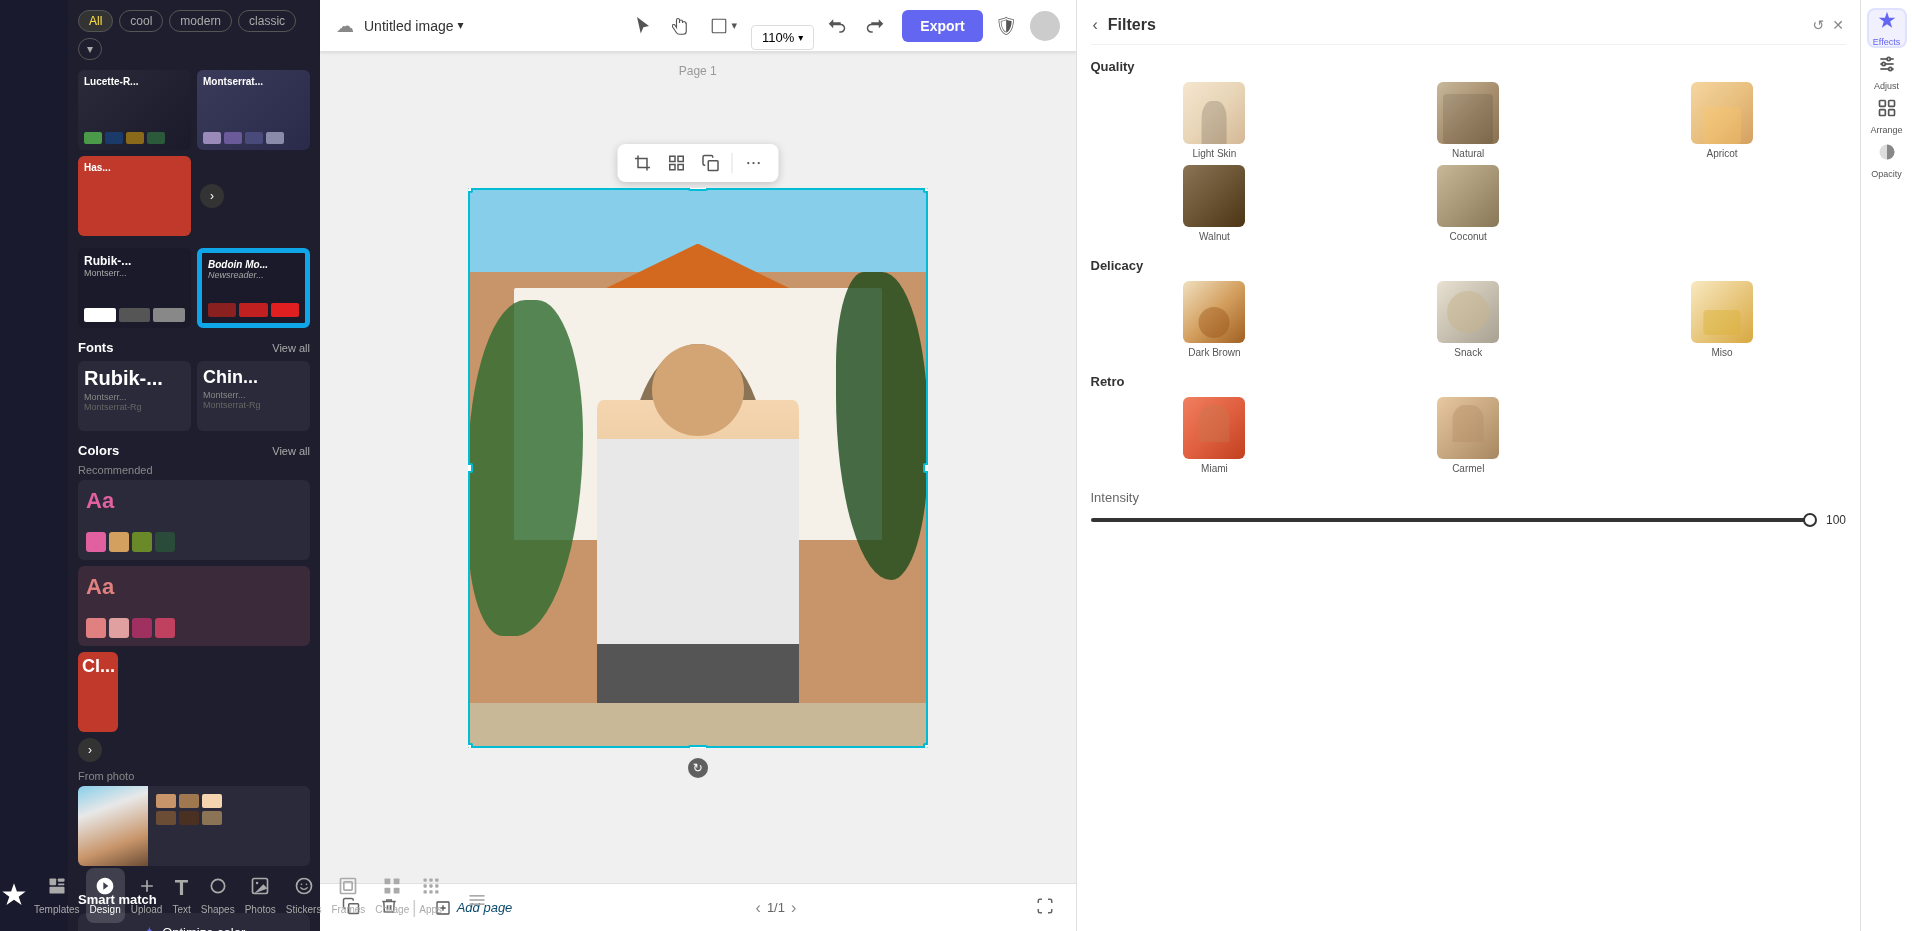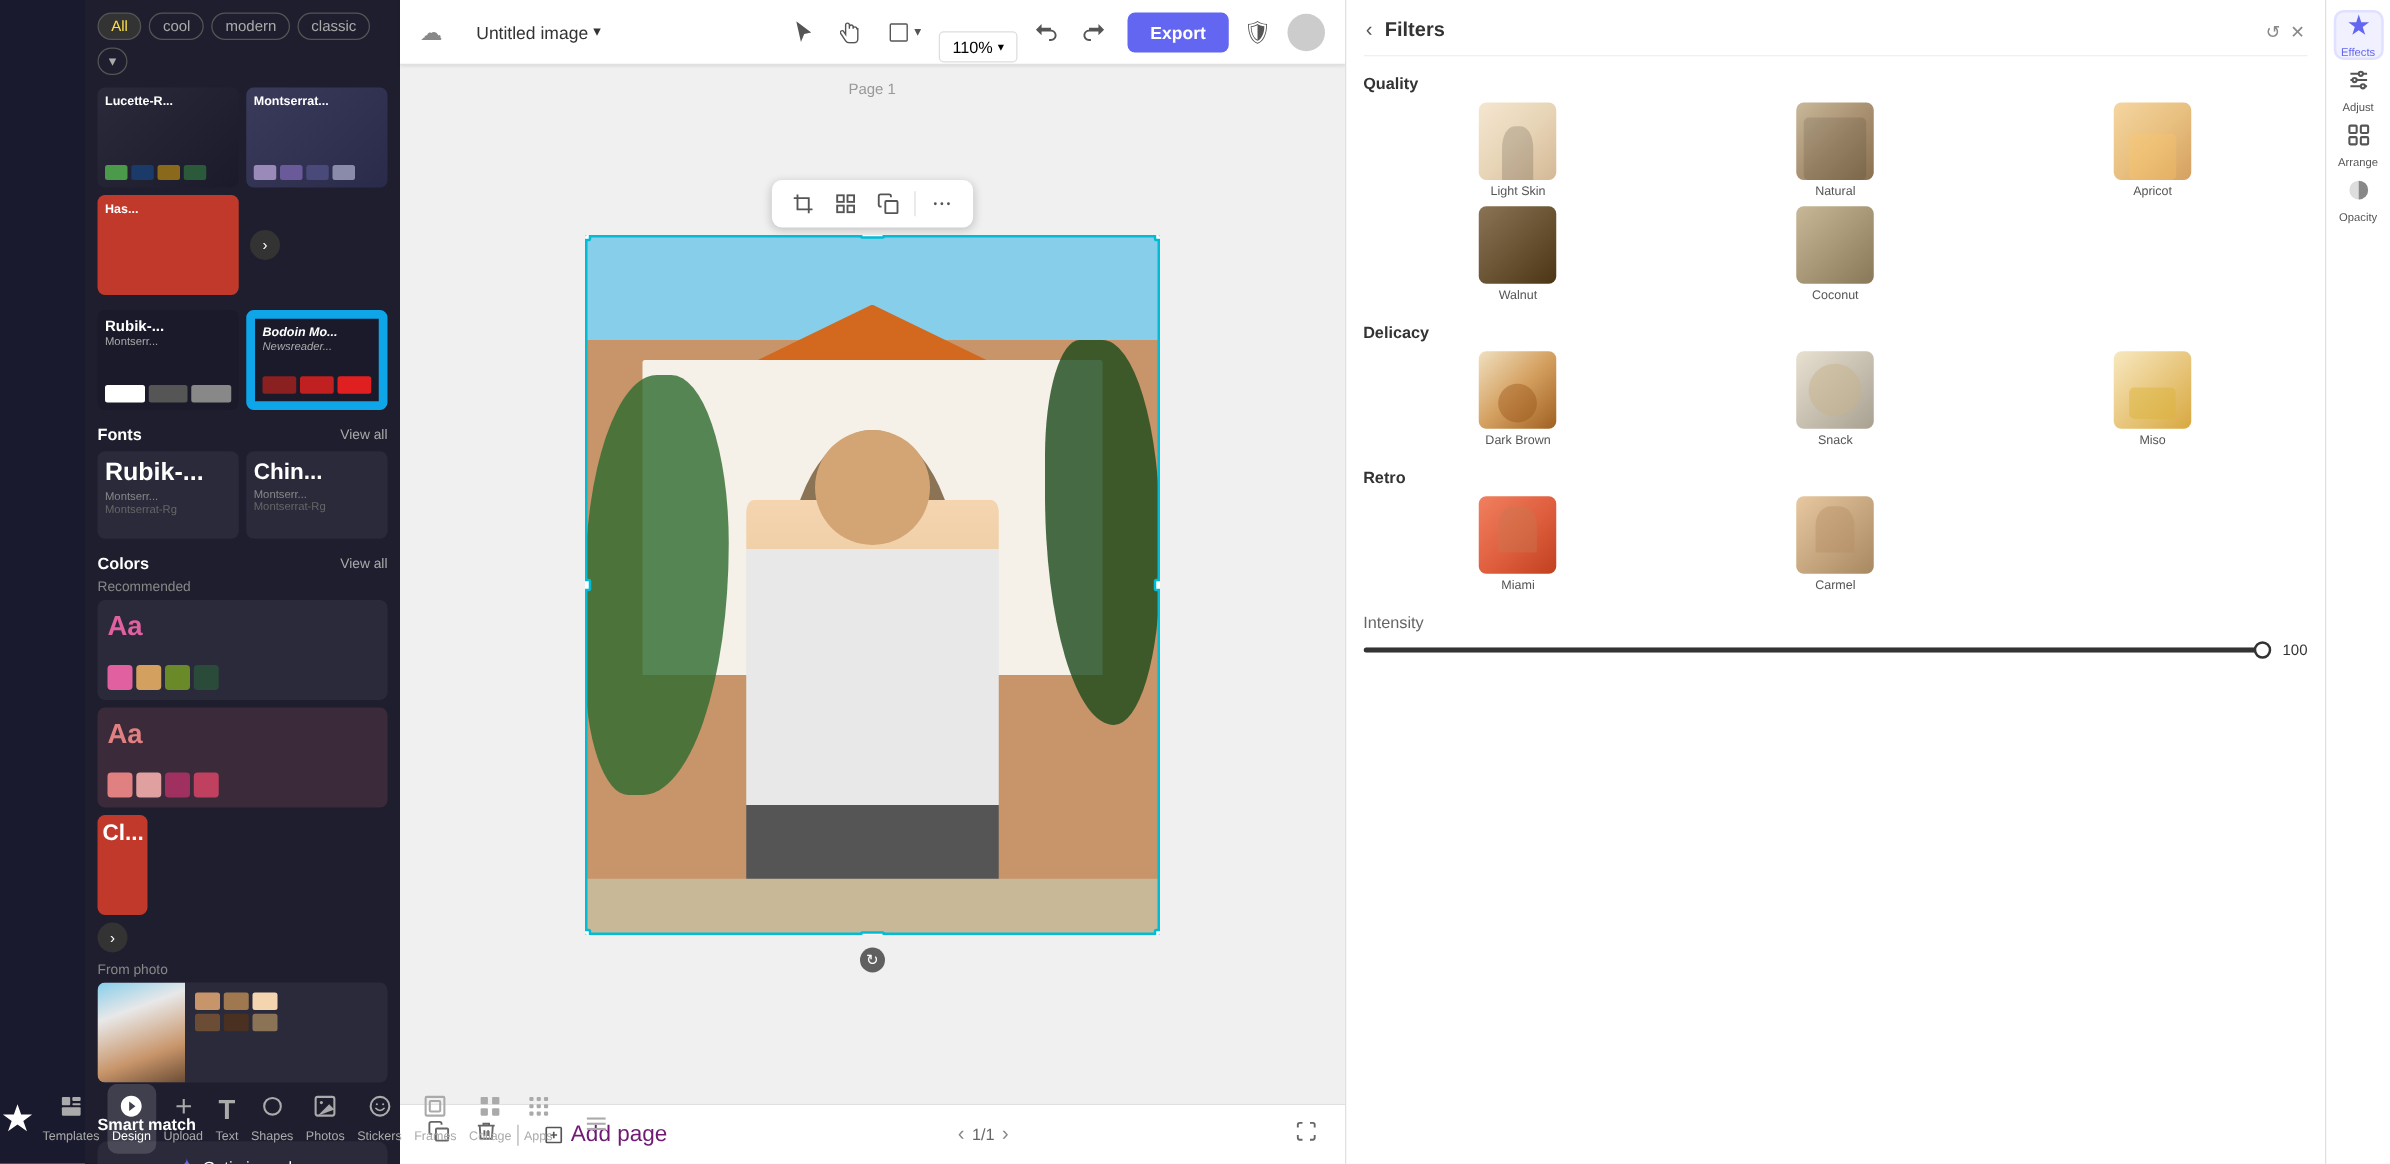--- a/index.html
+++ b/index.html
@@ -78,21 +78,21 @@
     .template-card {
       border-radius: 6px;
       overflow: hidden;
       cursor: pointer;
       height: 80px;
       position: relative;
     }
     .tc-lucette { background: linear-gradient(135deg, #2a2a3a 0%, #1a1a2a 100%); }
     .tc-montserrat { background: linear-gradient(135deg, #3a3a5a 0%, #2a2a4a 100%); justify-content: flex-end; }
     .tc-rubik { background: #1a1a2a; }
-    .tc-bodoin { background: #1a1a2a; border: 7px solid #0ea5e9; }
+    .tc-bodoin { background: #1a1a2a; border: 5px solid #0ea5e9; }
 
     .section-header {
       display: flex;
       justify-content: space-between;
       align-items: center;
       margin: 10px 0 6px;
     }
     .section-title { font-size: 13px; font-weight: 600; color: #fff; }
     .view-all { font-size: 11px; color: #aaa; cursor: pointer; }
 
@@ -167,21 +167,21 @@
       display: flex;
       align-items: center;
       padding: 0 16px;
       gap: 12px;
       border-bottom: 1px solid #e0e0e0;
       box-shadow: 0 1px 3px rgba(0,0,0,0.1);
     }
     .toolbar-left { display: flex; align-items: center; gap: 10px; flex: 1; }
     .toolbar-center { display: flex; align-items: center; gap: 8px; }
     .toolbar-right { display: flex; align-items: center; gap: 8px; }
-    .file-title { font-size: 14px; font-weight: 500; color: #333; display: flex; align-items: flex-start; gap: 4px; cursor: pointer; margin-left: 17px; }
+    .file-title { font-size: 14px; font-weight: 500; color: #333; display: flex; align-items: flex-start; gap: 4px; cursor: pointer; }
     .toolbar-btn {
       background: none;
       border: none;
       cursor: pointer;
       padding: 6px;
       border-radius: 4px;
       color: #555;
       font-size: 16px;
       display: flex;
       align-items: center;
@@ -332,24 +332,25 @@
       font-size: 16px;
       border-radius: 4px;
     }
     .add-page-btn {
       display: flex;
       align-items: center;
       gap: 6px;
       background: none;
       border: none;
       cursor: pointer;
-      color: #701a75;
-      font-size: 18px;
+      color: #0c4a6e;
+      font-size: 13px;
       padding: 6px 10px;
       border-radius: 4px;
+      font-style: italic;
     }
     .right-icon-bar {
       width: 52px;
       background: #fff;
       border-left: 1px solid #e0e0e0;
       display: flex;
       flex-direction: column;
       align-items: center;
       padding: 8px 0;
       gap: 4px;

